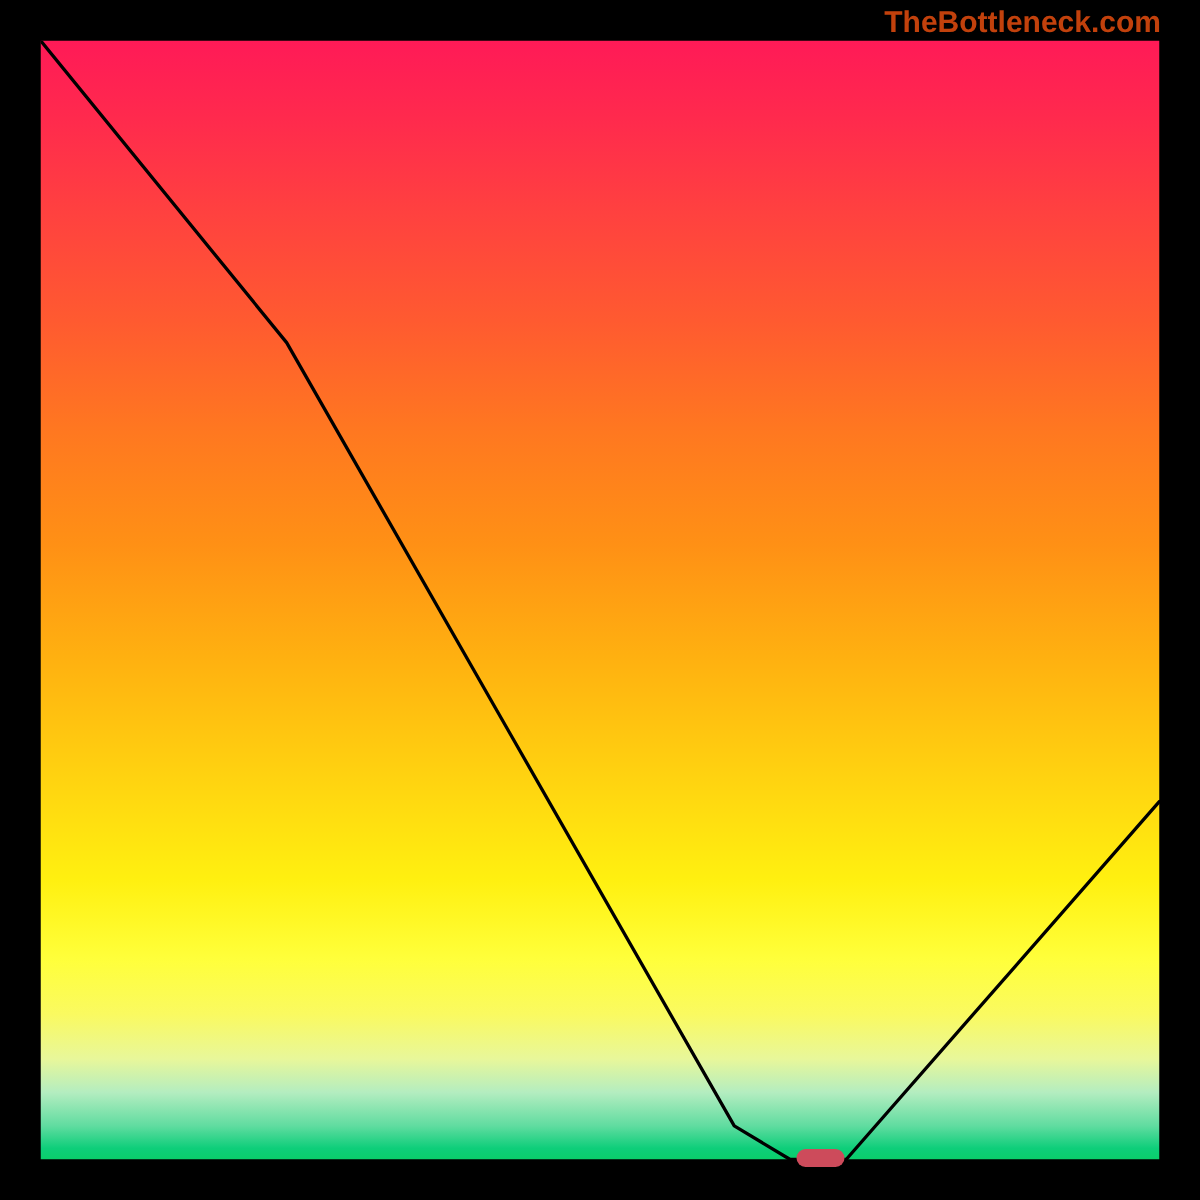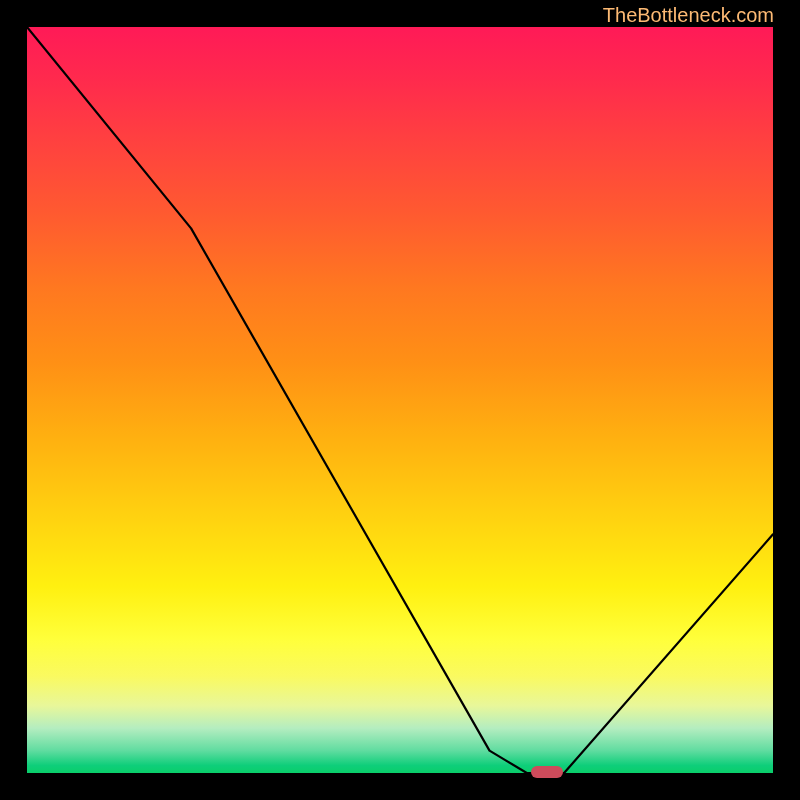--- a/index.html
+++ b/index.html
@@ -41,22 +41,22 @@
     );
     border: 2px solid #000;
     box-sizing: border-box;
   }
   .watermark {
     position: absolute;
     top: 4px;
     right: 26px;
     font-family: Arial, Helvetica, sans-serif;
     font-size: 20px;
-    font-weight: normal;
-    color: #fdba74;
+    font-weight: bold;
+    color: #c2410c;
     z-index: 5;
   }
   svg.curve {
     position: absolute;
     left: 0;
     top: 0;
     width: 750px;
     height: 750px;
   }
   .marker {

